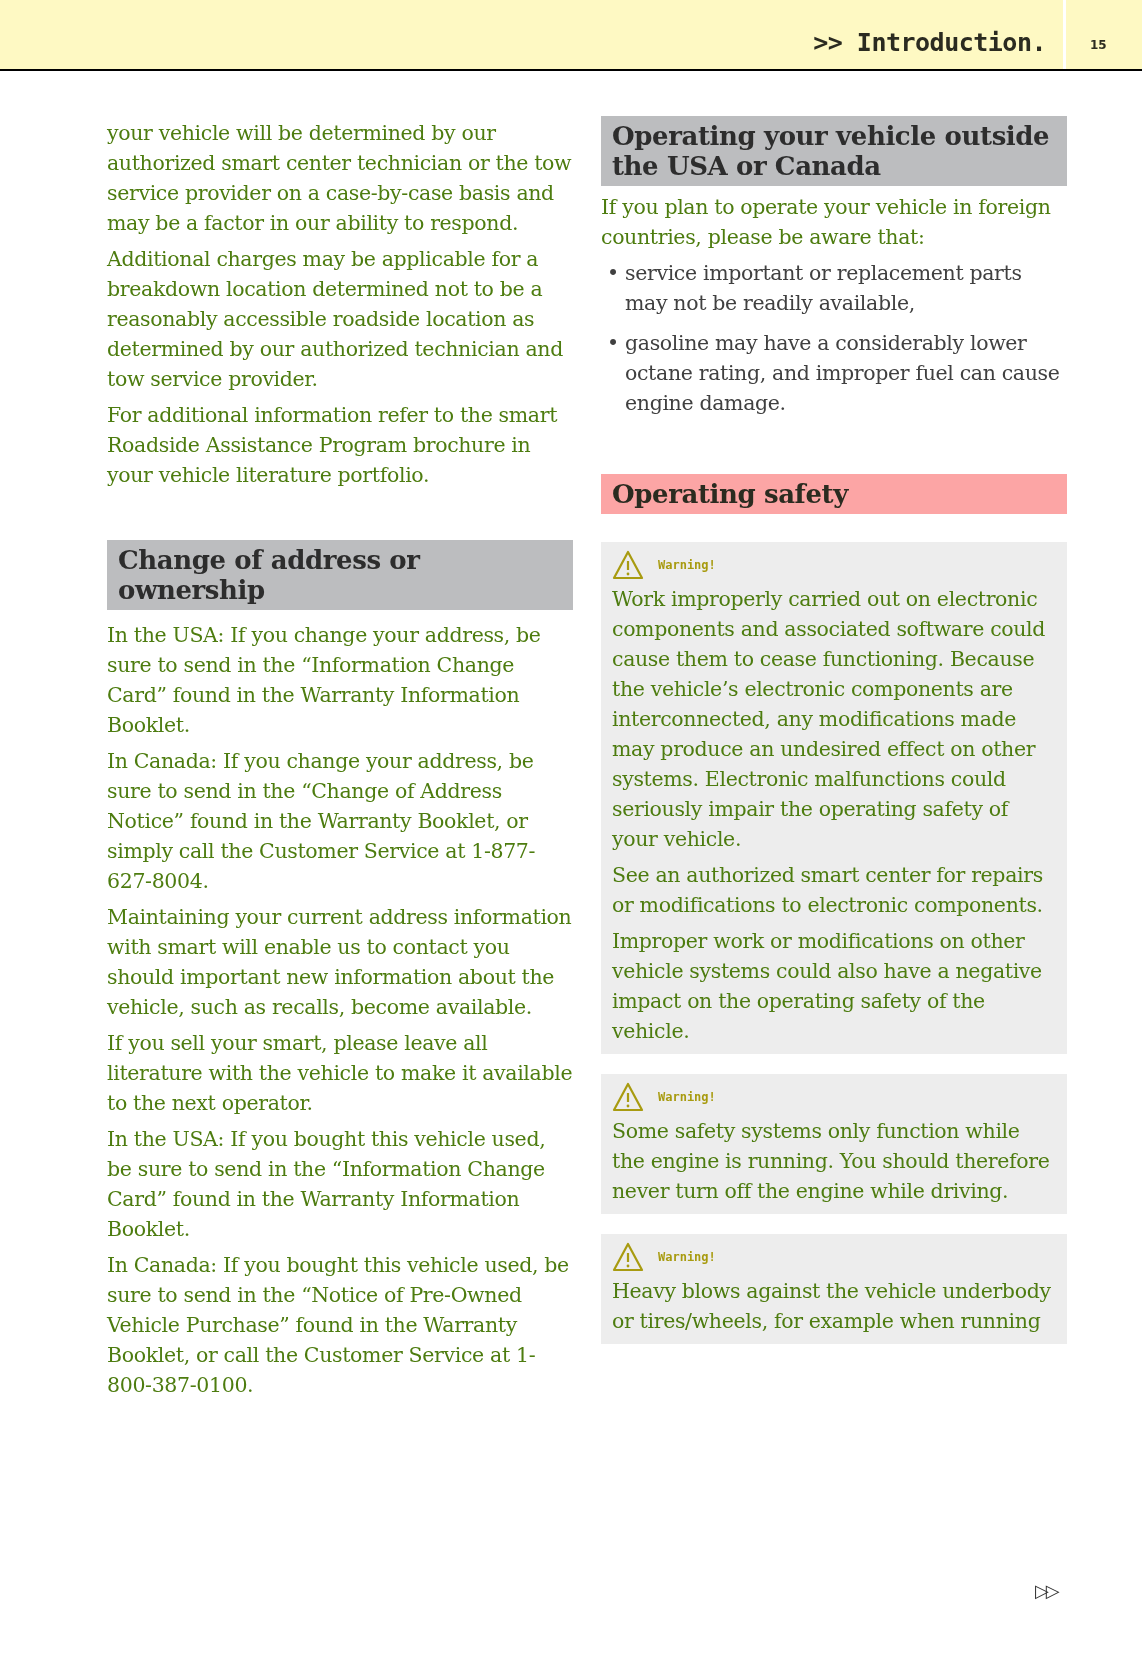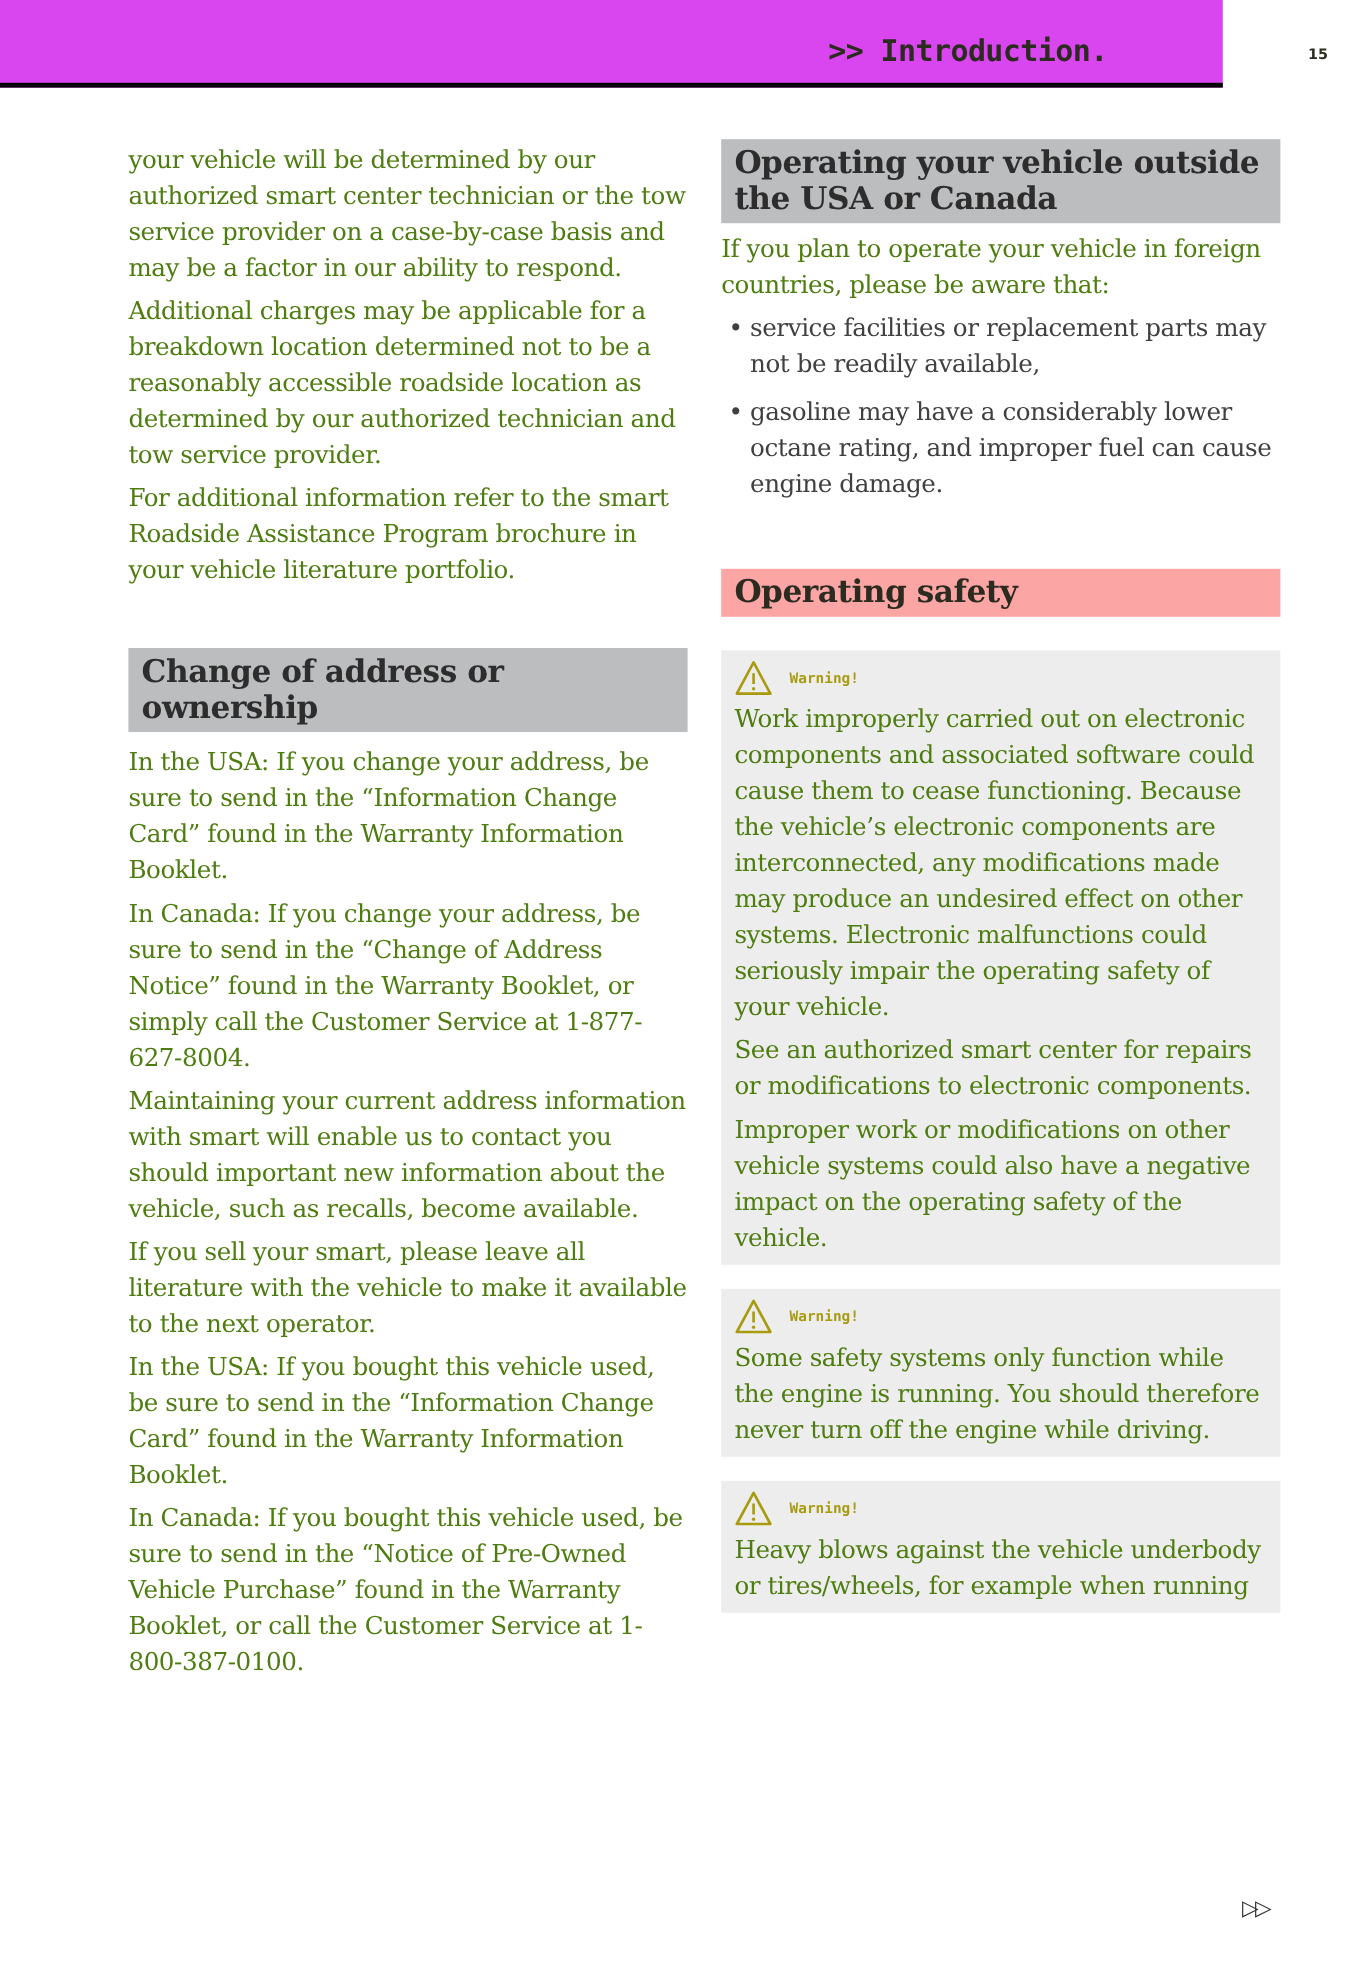--- a/index.html
+++ b/index.html
@@ -1,22 +1,22 @@
 <!DOCTYPE html>
 <html><head>
 <meta charset="utf-8">
 <style>
   html, body { margin: 0; padding: 0; }
   body {
     width: 1142px; height: 1654px; background: #ffffff; position: relative; overflow: hidden;
     font-family: "DejaVu Serif", "Liberation Serif", serif; color: #3a3a3a;
   }
   .header {
-    position: absolute; left: 0; top: 0; width: 1019px; height: 69px; background: #d946ef;
-    border-bottom: 4px solid #000000;
+    position: absolute; left: 0; top: 0; width: 1142px; height: 69px; background: #fef9c3;
+    border-bottom: 2px solid #000000;
   }
   .header-title {
     position: absolute; right: 96px; top: 28px;
     font-family: "DejaVu Sans Mono", "Liberation Mono", monospace; font-weight: bold;
     font-size: 25px; color: #2b2b20; letter-spacing: -0.5px;
   }
   .header-sep { position: absolute; left: 1063px; top: 0; width: 3px; height: 69px; background: #ffffff; }
   .page-number {
     position: absolute; left: 1090px; top: 38px; font-family: "DejaVu Sans", sans-serif;
     font-size: 12px; font-weight: bold; color: #2b2b20;
@@ -82,21 +82,21 @@
     <p class="body">In Canada: If you bought this vehicle used, be sure to send in the “Notice of Pre-Owned Vehicle Purchase” found in the Warranty Booklet, or call the Customer Service at 1-800-387-0100.</p>
   </div>
 </div>
 
 <div class="col col-right">
   <div>
     <div class="heading grey">Operating your vehicle outside the USA or Canada</div>
     <div style="height:6px"></div>
     <p class="body">If you plan to operate your vehicle in foreign countries, please be aware that:</p>
     <ul class="bullets">
-      <li>service facilities or replacement parts may not be readily available,</li>
+      <li>service important or replacement parts may not be readily available,</li>
       <li>gasoline may have a considerably lower octane rating, and improper fuel can cause engine damage.</li>
     </ul>
   </div>
   <div style="height:46px"></div>
   <div>
     <div class="heading olive">Operating safety</div>
     <div style="height:28px"></div>
 
     <div class="warning">
       <div class="warning-title">

